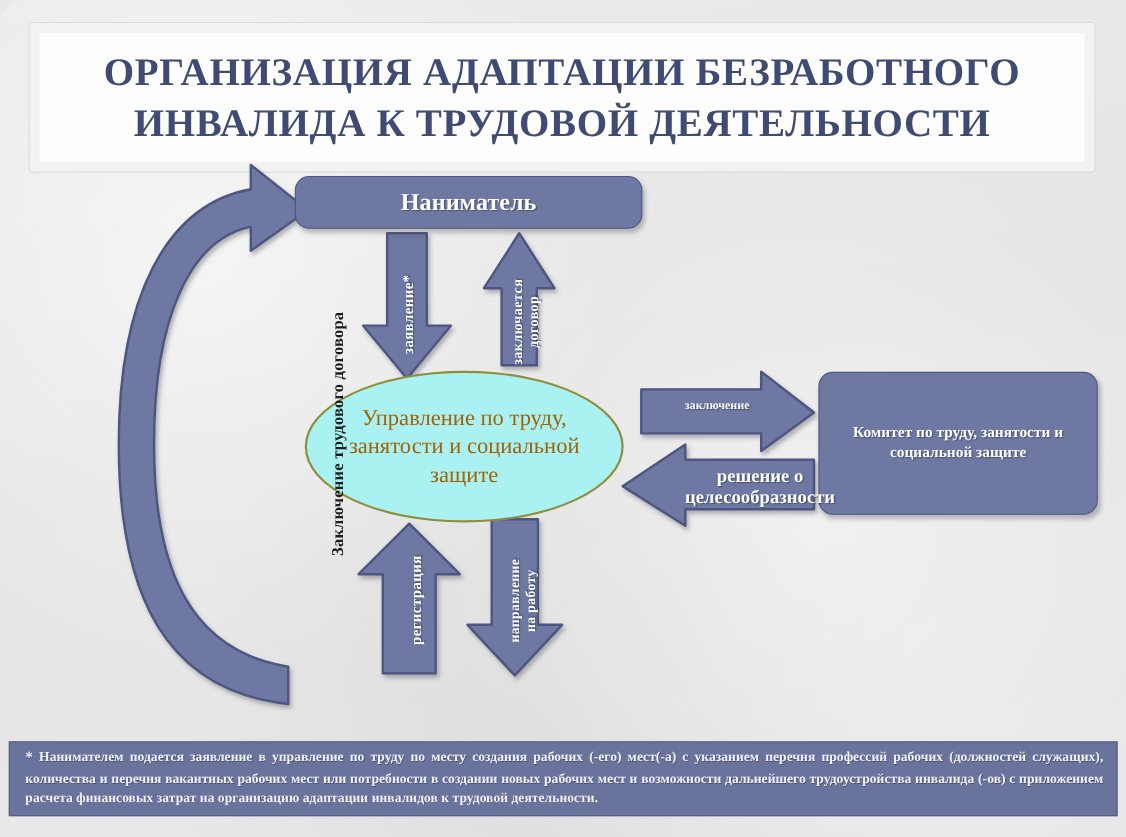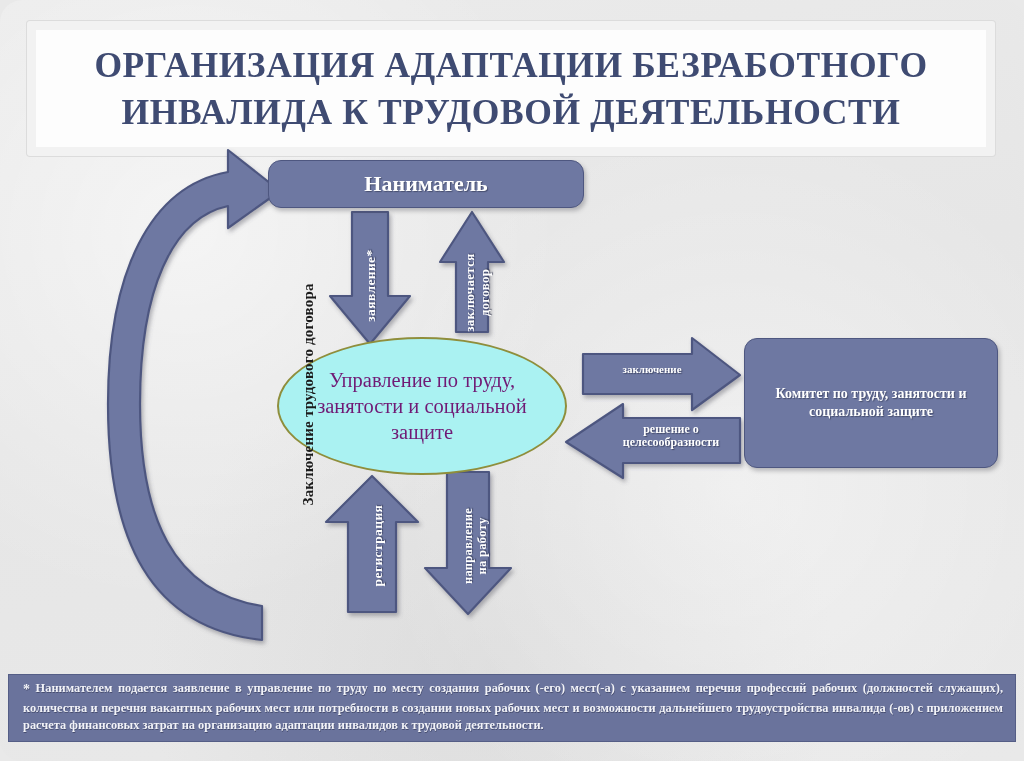--- a/index.html
+++ b/index.html
@@ -104,21 +104,21 @@
     top: 337px;
     width: 290px;
     height: 138px;
     background: #aaf2f2;
     border: 2px solid #8f8e3c;
     border-radius: 50%;
     display: flex;
     align-items: center;
     justify-content: center;
     text-align: center;
-    color: #701a75;
+    color: #a16207;
     font-family: "Liberation Serif", serif;
     font-size: 20.5px;
     line-height: 1.28;
     padding: 0 28px;
     box-sizing: border-box;
   }
 
   
   #arrow-layer {
     position: absolute;
@@ -159,22 +159,22 @@
   #lbl-napravlenie {
     left: 415px; top: 532px; width: 120px;
     font-size: 12.5px;
     letter-spacing: 0.3px;
   }
   #lbl-zaklyuchenie {
     left: 592px; top: 363px; width: 120px;
     font-size: 11px;
   }
   #lbl-reshenie {
-    left: 600px; top: 423px; width: 142px;
-    font-size: 12px;
+    left: 620px; top: 423px; width: 142px;
+    font-size: 17px;
   }
   #lbl-trudovoy {
     left: 118px; top: 386px; width: 380px;
     font-size: 15px;
     color: #1b1b1b;
     text-shadow: none;
     letter-spacing: 0.2px;
     text-align: center;
   }
 

